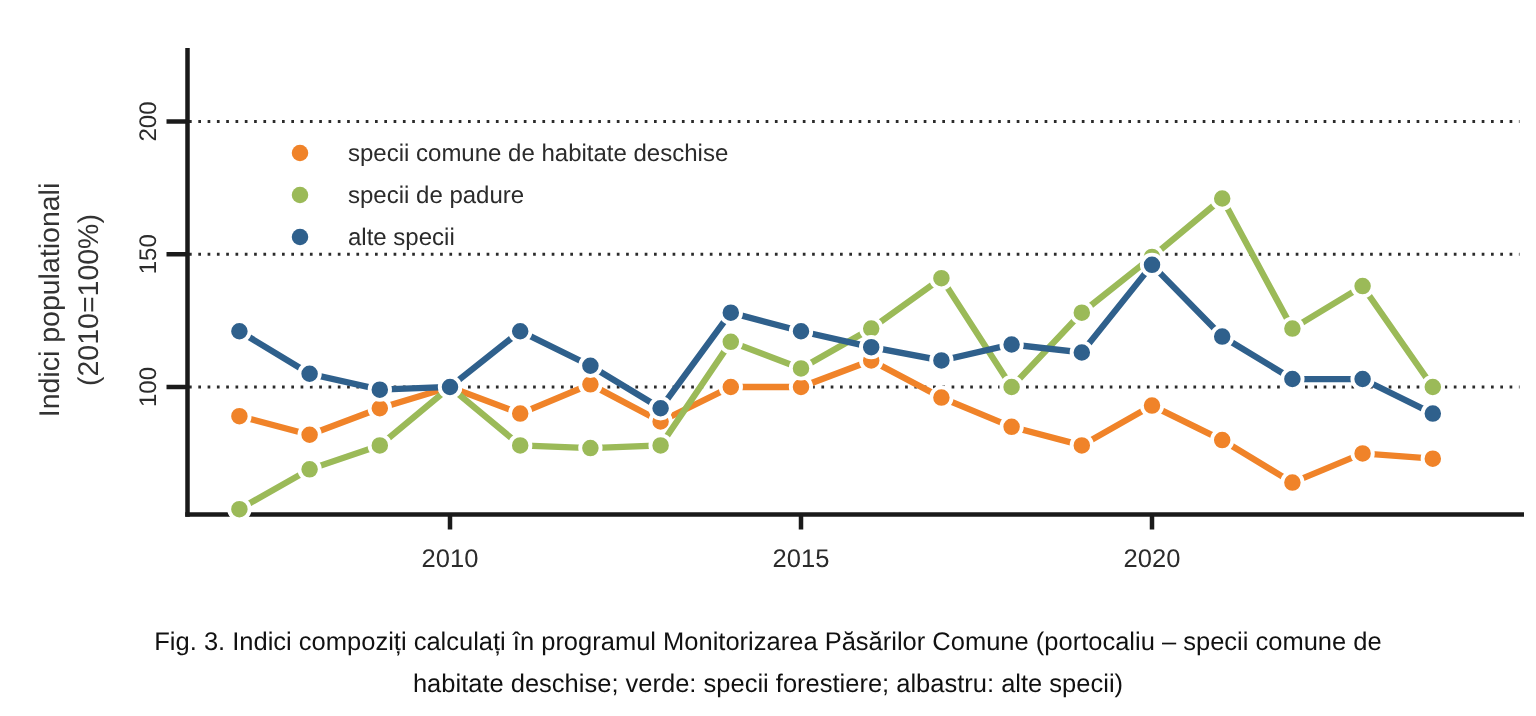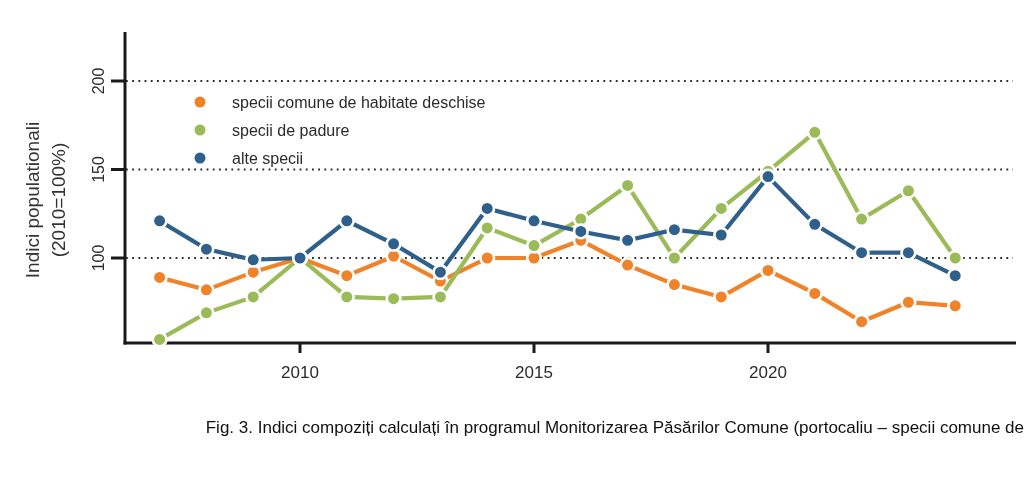--- a/index.html
+++ b/index.html
@@ -6,21 +6,21 @@
   .page{
     position:relative;
     width:1024px;height:477px;
     background:#ffffff;
     font-family:"Liberation Sans", sans-serif;
     overflow:hidden;
   }
   .chart-wrap{position:absolute;left:0;top:0;width:1024px;height:405px;}
   .caption{
     position:absolute;left:0;top:414px;width:1024px;
-    text-align:right;color:#111111;
+    text-align:center;color:#111111;
     font-size:17px;line-height:28px;
     font-family:"Liberation Sans", sans-serif;
   }
   svg text{font-family:"Liberation Sans", sans-serif;}
 </style>
 </head>
 <body>
 
 <div class="page">
   <div class="chart-wrap">
@@ -104,14 +104,15 @@
         <circle cx="721.2" cy="234.99" r="6.8" fill="#2F608C" stroke="#ffffff" stroke-width="2.6"></circle>
         <circle cx="768" cy="176.57999999999998" r="6.8" fill="#2F608C" stroke="#ffffff" stroke-width="2.6"></circle>
         <circle cx="814.8" cy="224.37" r="6.8" fill="#2F608C" stroke="#ffffff" stroke-width="2.6"></circle>
         <circle cx="861.5999999999999" cy="252.69" r="6.8" fill="#2F608C" stroke="#ffffff" stroke-width="2.6"></circle>
         <circle cx="908.4" cy="252.69" r="6.8" fill="#2F608C" stroke="#ffffff" stroke-width="2.6"></circle>
         <circle cx="955.1999999999999" cy="275.7" r="6.8" fill="#2F608C" stroke="#ffffff" stroke-width="2.6"></circle>
       </svg>
   </div>
   <div class="caption">
     <div>Fig. 3. Indici compoziți calculați în programul Monitorizarea Păsărilor Comune (portocaliu – specii comune de</div>
+    <div>habitate deschise; verde: specii forestiere; albastru: alte specii)</div>
   </div>
 </div>
 
 </body></html>

